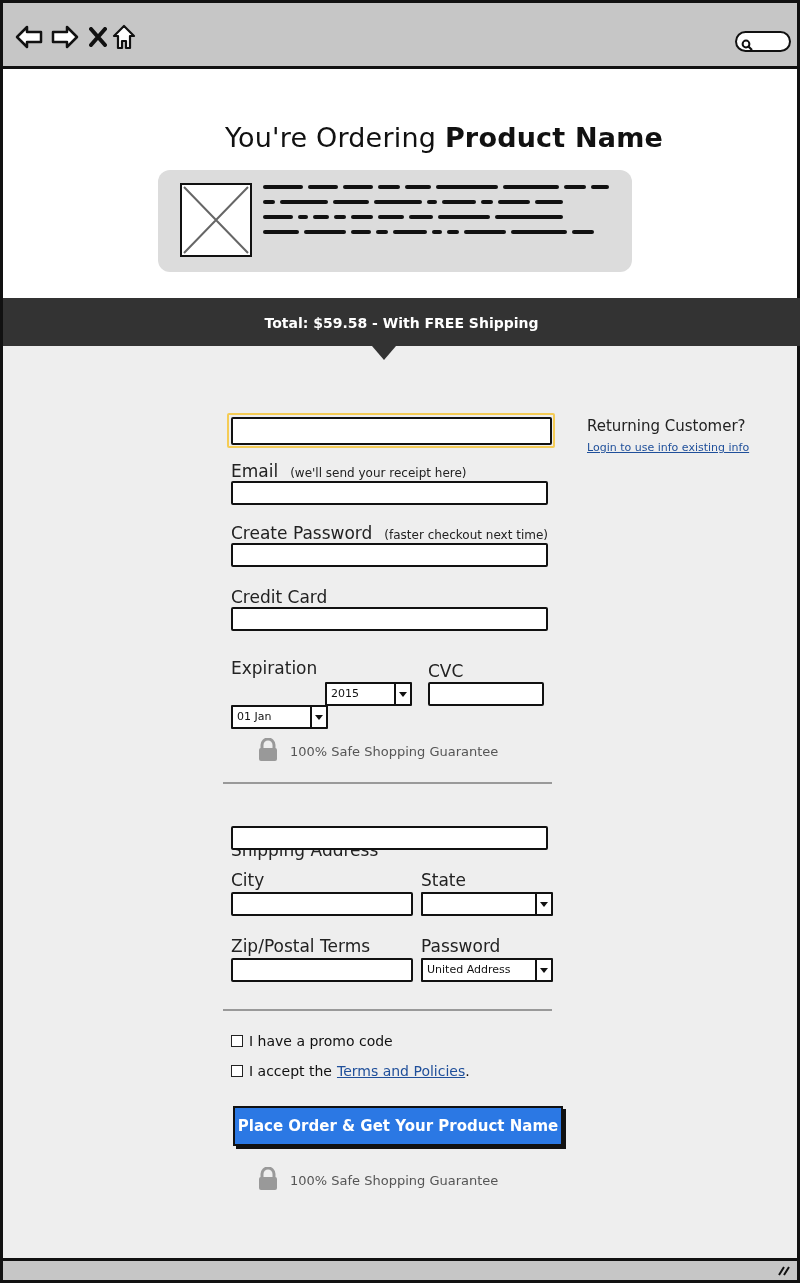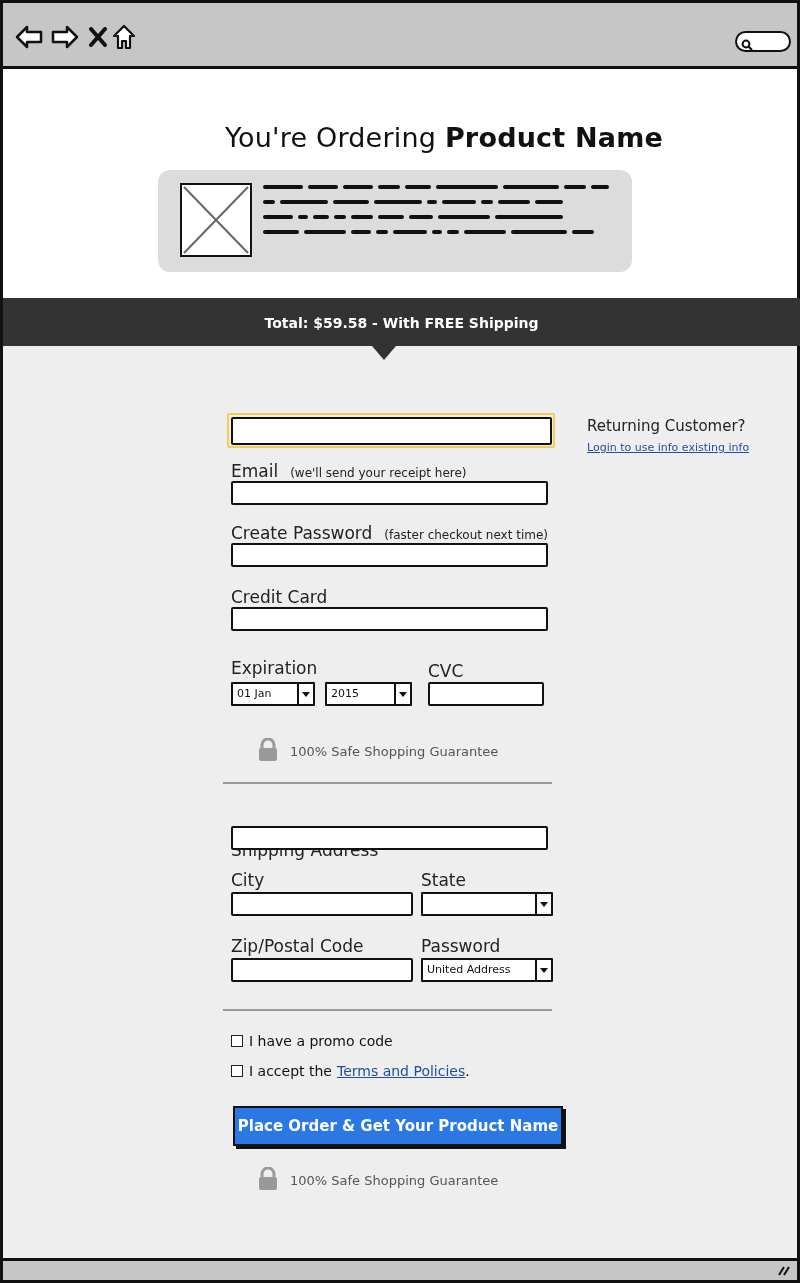--- a/index.html
+++ b/index.html
@@ -244,21 +244,21 @@
 
   <div class="label" style="left:228px;top:520px;">
     <span>Create Password</span><span class="hint">(faster checkout next time)</span>
   </div>
   <input class="text-input" type="password" style="left: 228px; top: 540px; width: 317px;" value="">
 
   <div class="label" style="left:228px;top:584px;">Credit Card</div>
   <input class="text-input" style="left: 228px; top: 604px; width: 317px;" value="">
 
   <div class="label" style="left:228px;top:655px;">Expiration</div>
-  <div class="select" style="left:228px;top:679px;width:84px;">
+  <div class="select" style="left:228px;top:702px;width:97px;">
     <span>01 Jan</span>
     <span class="arrow-box">
         <i></i>
       </span>
   </div>
   <div class="select" style="left:322px;top:679px;width:87px;">
     <span>2015</span>
     <span class="arrow-box">
         <i></i>
       </span>
@@ -286,21 +286,21 @@
   <input class="text-input" style="left: 228px; top: 889px; width: 182px;" value="">
 
   <div class="label" style="left:418px;top:867px;">State</div>
   <div class="select" style="left:418px;top:889px;width:132px;">
     <span></span>
     <span class="arrow-box">
         <i></i>
       </span>
   </div>
 
-  <div class="label" style="left:228px;top:933px;">Zip/Postal Code</div>
+  <div class="label" style="left:228px;top:933px;">Zip/Postal Terms</div>
   <input class="text-input" style="left: 228px; top: 955px; width: 182px;" value="">
 
   <div class="label" style="left:418px;top:933px;">Password</div>
   <div class="select" style="left:418px;top:955px;width:132px;">
     <span>United Address</span>
     <span class="arrow-box">
         <i></i>
       </span>
   </div>
 

